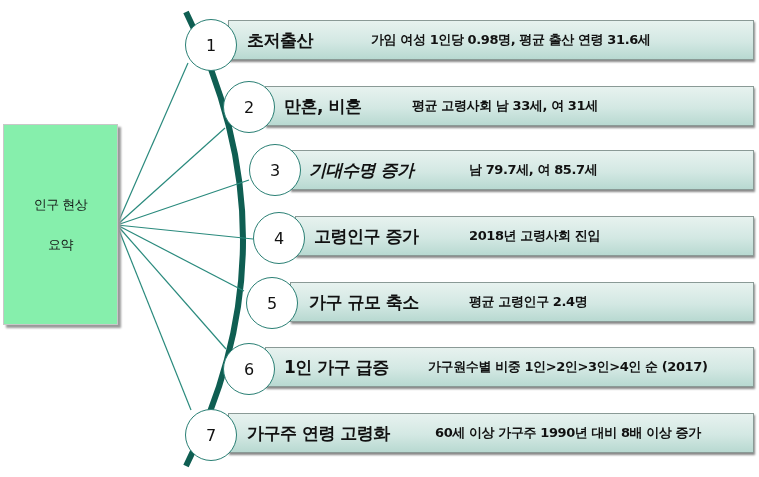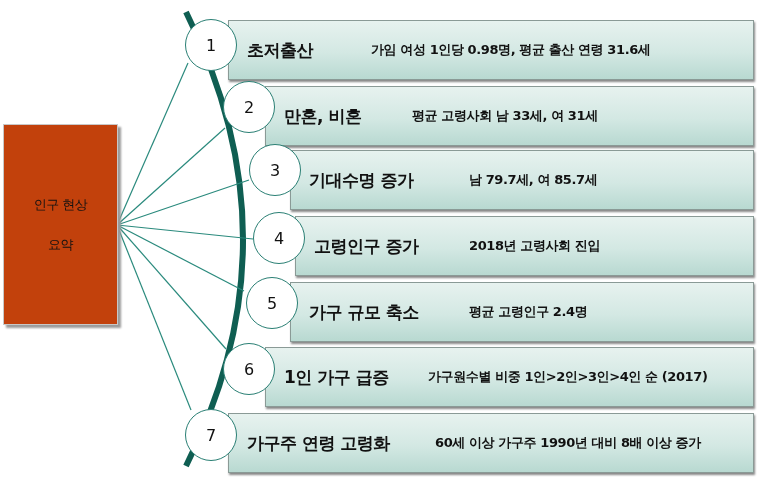--- a/index.html
+++ b/index.html
@@ -4,28 +4,28 @@
   <style>
     html, body { margin: 0; padding: 0; background: #ffffff; }
     body {
       width: 759px; height: 477px; position: relative; overflow: hidden;
       font-family: "DejaVu Sans", "Liberation Sans", sans-serif;
     }
     .canvas { position: absolute; left: 0; top: 0; width: 759px; height: 477px; }
     svg.links { position: absolute; left: 0; top: 0; }
     .summary-box {
       position: absolute; left: 3px; top: 124px; width: 113px; height: 199px;
-      background: #c2410c; border: 1px solid #c8c8c8;
+      background: #86efac; border: 1px solid #c8c8c8;
       box-shadow: 3px 3px 2px #9a9a9a;
       display: flex; flex-direction: column; align-items: center; justify-content: center;
       gap: 22px;
     }
     .summary-box span { font-size: 13px; color: #111; letter-spacing: -0.5px; }
     .bar {
-      position: absolute; height: 60px;
+      position: absolute; height: 40px;
       background: linear-gradient(to bottom, #e7f2ef 0%, #d3e8e3 55%, #b8d9d1 100%);
       border: 1px solid #8a9a96;
       box-shadow: 1px 2px 2px #888;
       box-sizing: border-box;
     }
     .bar .title {
       position: absolute; top: 50%; transform: translateY(-50%);
       font-size: 17px; font-weight: bold; color: #111; white-space: nowrap; letter-spacing: -0.5px;
     }
     .bar .desc {
@@ -66,21 +66,21 @@
 
   <div class="bar" style="left:228px; top:20px; width:526px;">
     <span class="title" style="left:18px;">초저출산</span>
     <span class="desc" style="left:142px;">가임 여성 1인당 0.98명, 평균 출산 연령 31.6세</span>
   </div>
   <div class="bar" style="left:265px; top:86px; width:489px;">
     <span class="title" style="left:18px;">만혼, 비혼</span>
     <span class="desc" style="left:146px;">평균 고령사회 남 33세, 여 31세</span>
   </div>
   <div class="bar" style="left:290px; top:150px; width:464px;">
-    <span class="title" style="left:18px;">기대수명 증가</span>
+    <span class="title" style="left:18px;font-style:italic;">기대수명 증가</span>
     <span class="desc" style="left:178px;">남 79.7세, 여 85.7세</span>
   </div>
   <div class="bar" style="left:295px; top:216px; width:459px;">
     <span class="title" style="left:18px;">고령인구 증가</span>
     <span class="desc" style="left:173px;">2018년 고령사회 진입</span>
   </div>
   <div class="bar" style="left:290px; top:282px; width:464px;">
     <span class="title" style="left:18px;">가구 규모 축소</span>
     <span class="desc" style="left:178px;">평균 고령인구 2.4명</span>
   </div>

